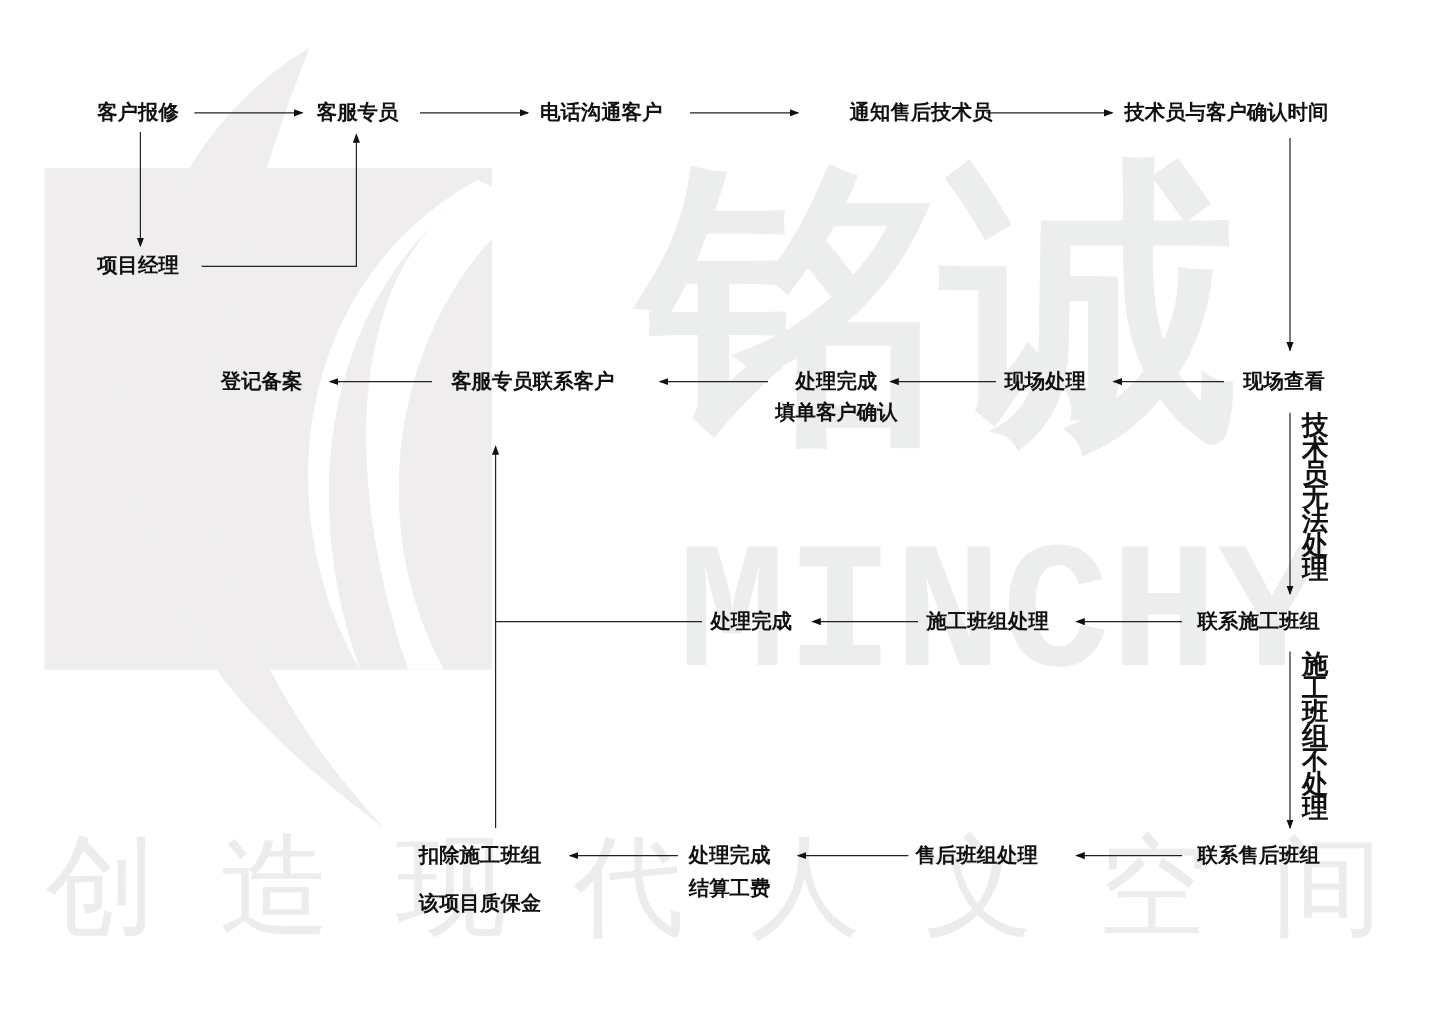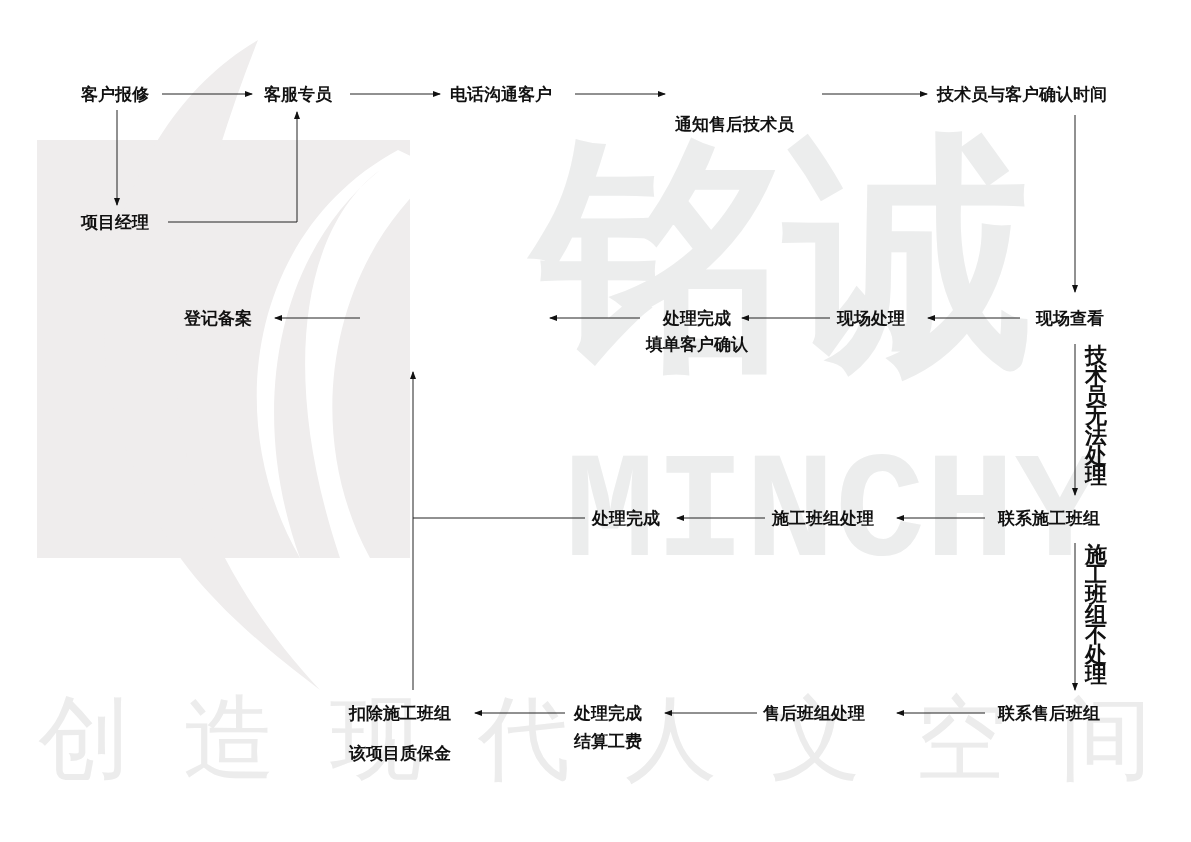--- a/index.html
+++ b/index.html
@@ -72,27 +72,28 @@
 
     <line x1="985" y1="713" x2="897" y2="713" marker-end="url(#ah)"></line>
     <line x1="757" y1="713" x2="665" y2="713" marker-end="url(#ah)"></line>
     <line x1="565" y1="713" x2="475" y2="713" marker-end="url(#ah)"></line>
   </g>
 </svg>
 
 <div class="node" style="left:81px; top:83px;">客户报修</div>
 <div class="node" style="left:264px; top:83px;">客服专员</div>
 <div class="node" style="left:450px; top:83px;">电话沟通客户</div>
-<div class="node" style="left:675px; top:83px;margin-top:30px;">通知售后技术员</div>
+<div class="node" style="left:708px; top:83px;">通知售后技术员</div>
 <div class="node" style="left:937px; top:83px;">技术员与客户确认时间</div>
 
 <div class="node" style="left:81px; top:211px;">项目经理</div>
 
 <div class="node" style="left:184px; top:307px;">登记备案</div>
 <div class="node" style="left:294px; top:307px; text-align:center; width:300px;">
+  <span class="sub" style="padding-left:0;">客服专员联系客户</span>
 </div>
 <div class="node" style="left:636px; top:307px; text-align:center; width:122px;">
   <span class="sub">处理完成</span>
   <span class="sub" style="margin-top:4px;">填单客户确认</span>
 </div>
 <div class="node" style="left:837px; top:307px;">现场处理</div>
 <div class="node" style="left:1036px; top:307px;">现场查看</div>
 
 <div class="vlabel" style="left:1085px; top:346px;">技术员无法处理</div>
 

